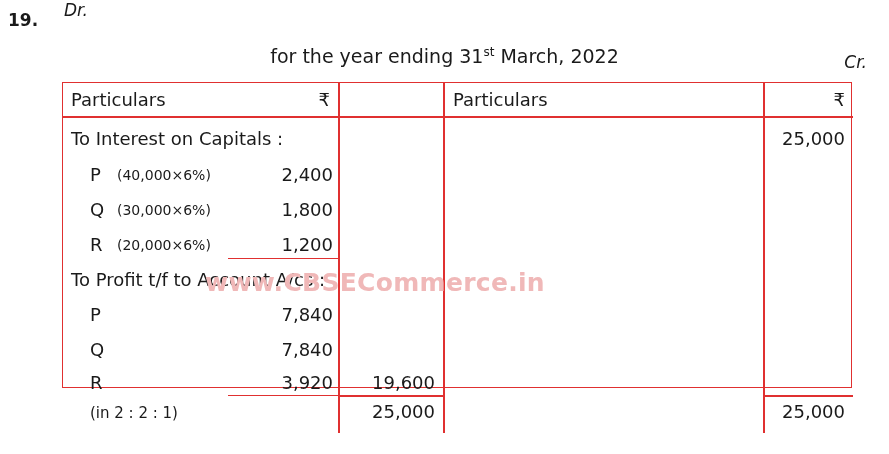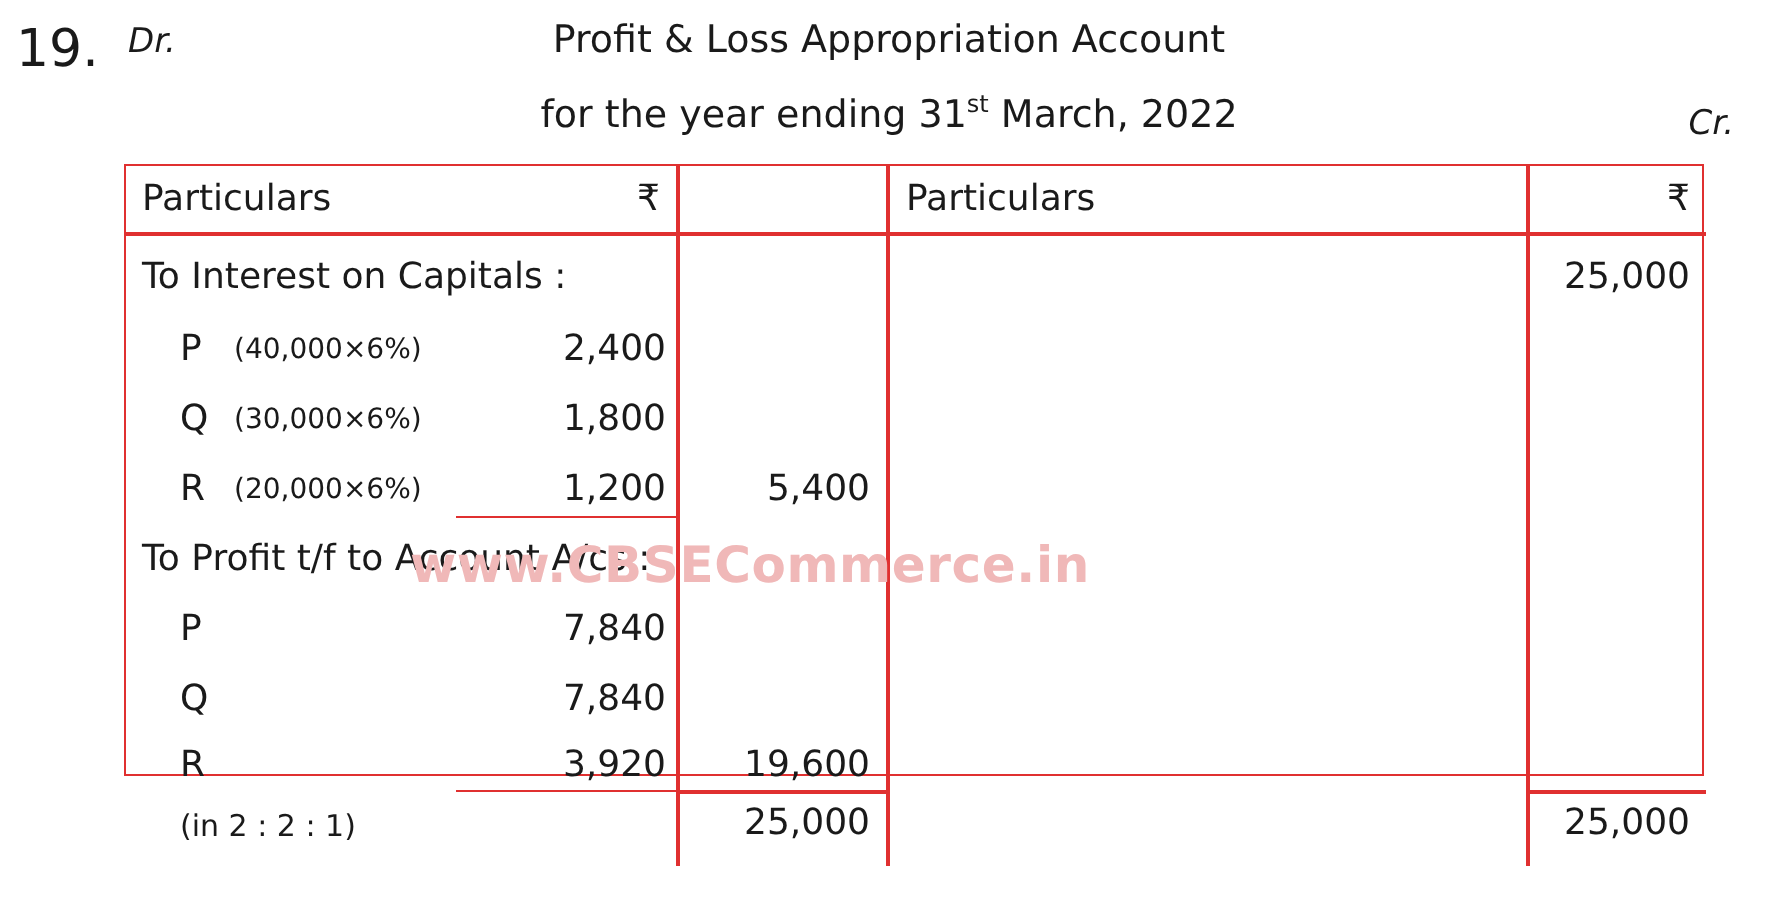--- a/index.html
+++ b/index.html
@@ -18,27 +18,28 @@
   .page {
     position: relative;
     width: 889px;
     height: 454px;
   }
   
   .qnum {
     position: absolute;
     left: 8px;
     top: 10px;
-    font-size: 26px;
-    color: #1a1a1a;
+    font-size: 17px;
+    color: #1a1a1a;
+    font-weight: bold;
   }
   .dr {
     position: absolute;
     left: 64px;
-    top: 11px;
+    top: 0;
     font-size: 17px;
     font-style: italic;
     color: #1a1a1a;
   }
   .cr {
     position: absolute;
     right: 22px;
     top: 12px;
     font-size: 17px;
     font-style: italic;
@@ -145,21 +146,20 @@
   }
 </style>
 </head>
 <body>
 
 <div class="page">
 
   <div class="qnum">19.</div>
   <div class="dr">Dr.</div>
   <div class="cr">Cr.</div>
-  <div class="title">Profit &amp; Loss Appropriation Account</div>
   <div class="subtitle">
     <span>for the year ending 31</span><span class="sup">st</span><span> March, 2022</span>
   </div>
 
   <div class="tbl">
 
     <div class="hline head-sep"></div>
     <div class="vline v-amt-left"></div>
     <div class="vline v-mid"></div>
     <div class="vline v-amt-right"></div>
@@ -180,21 +180,20 @@
     <div class="cell amt" style="left:170px; top:81px; width:100px;">2,400</div>
 
     <div class="cell" style="left:27px; top:116px;">Q</div>
     <div class="cell small" style="left:54px; top:119px;">(30,000×6%)</div>
     <div class="cell amt" style="left:170px; top:116px; width:100px;">1,800</div>
 
     <div class="cell" style="left:27px; top:151px;">R</div>
     <div class="cell small" style="left:54px; top:154px;">(20,000×6%)</div>
     <div class="cell amt" style="left:170px; top:151px; width:100px;">1,200</div>
 
-    <div class="cell amt" style="left:280px; top:151px; width:92px;">5,400</div>
 
     <div class="cell" style="left:8px; top:186px;">To Profit t/f to Account A/cs :</div>
 
     <div class="cell" style="left:27px; top:221px;">P</div>
     <div class="cell amt" style="left:170px; top:221px; width:100px;">7,840</div>
 
     <div class="cell" style="left:27px; top:256px;">Q</div>
     <div class="cell amt" style="left:170px; top:256px; width:100px;">7,840</div>
 
     <div class="cell" style="left:27px; top:289px;">R</div>

